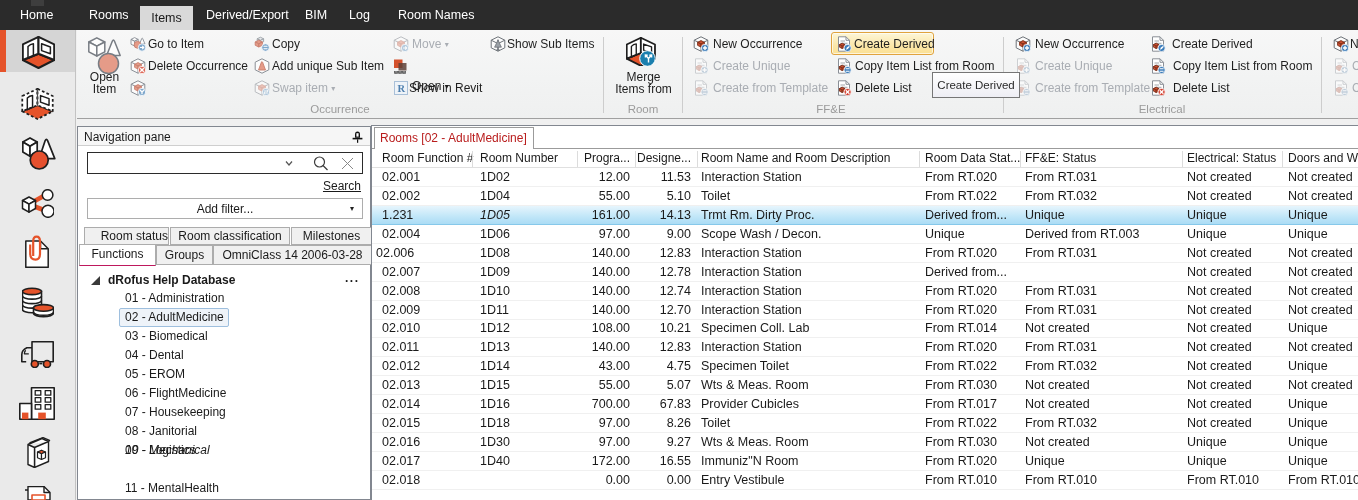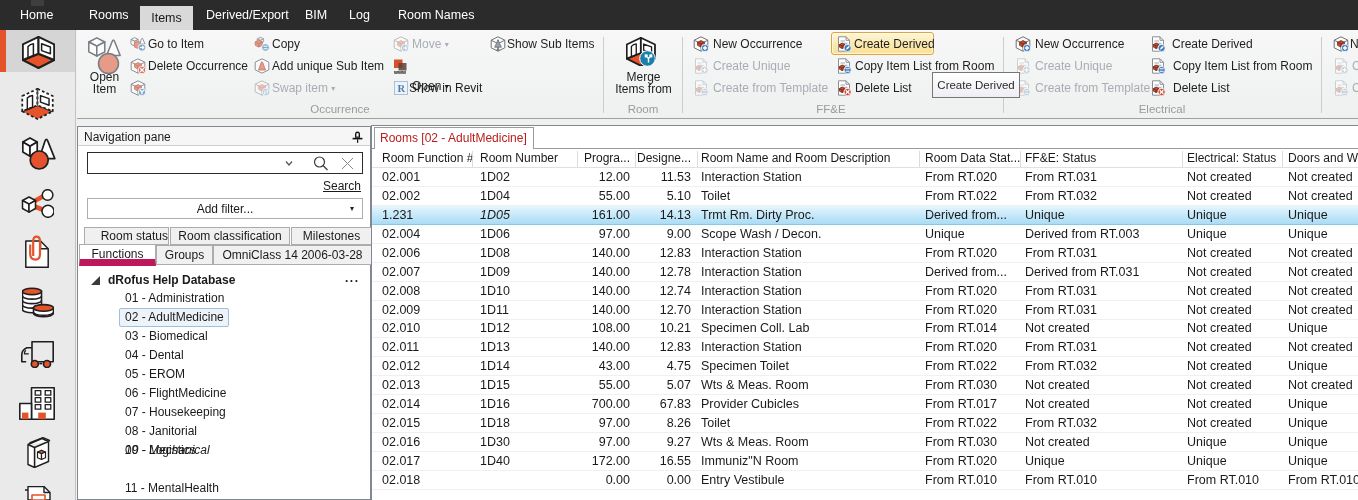--- a/index.html
+++ b/index.html
@@ -36,21 +36,21 @@
   
   #navpane { position:absolute; left:77px; top:126px; width:294px; height:374px; background:#ffffff; border:1px solid #828790; }
   #searchbox { position:absolute; left:9px; top:25px; width:276px; height:22px; border:1px solid #2b2b2b; background:#fff; }
   #searchlink { position:absolute; right:9px; top:52px; font-size:12px; text-decoration:underline; color:#1a1a1a; }
   #addfilter { position:absolute; left:9px; top:71px; width:276px; height:21px; border:1px solid #adadad; background:#fff;
                text-align:center; font-size:12px; line-height:20px; color:#1a1a1a; }
   .tab1 { position:absolute; top:100px; height:18px; background:#f0f0f0; border:1px solid #acacac; font-size:12px;
           text-align:center; line-height:17px; color:#1a1a1a; }
   .tab2 { position:absolute; top:118px; height:20px; background:#f0f0f0; border:1px solid #acacac; font-size:12px;
           text-align:center; line-height:19px; color:#1a1a1a; }
-  .tabsel { background:#ffffff; border-bottom:7px solid #be185d; }
+  .tabsel { background:#ffffff; border-bottom:1px solid #be185d; }
   .tnode { position:absolute; left:47px; font-size:12px; color:#1a1a1a; white-space:nowrap; line-height:19px; }
 
   
   #tablepane { position:absolute; left:371px; top:125px; width:987px; height:375px; background:#ffffff; border-left:1px solid #828790; border-top:1px solid #828790;}
   #ttab { position:absolute; left:2px; top:1px; width:160px; height:22px; background:#fff; border:1px solid #9b9b9b; border-bottom:none;
           font-size:12px; padding-left:5px; line-height:21px; color:#b91c1c; z-index:2; }
   #thead { position:absolute; left:0px; top:22px; width:986px; height:20px; background:#ffffff; border-top:1px solid #9b9b9b; border-bottom:1px solid #e0e0e0;}
   .hc { position:absolute; top:0; height:19px; line-height:19px; font-size:12px; color:#1a1a1a; white-space:nowrap; overflow:hidden; }
   .hsep { position:absolute; top:2px; width:1px; height:16px; background:#dcdcdc; }
   .trow { position:absolute; left:0; width:986px; height:19px; border-bottom:1px solid #f0f0f0; }
@@ -692,38 +692,37 @@
         <div class="tc " style="left:108px;width:97px;">1D06</div>
         <div class="tc num" style="left:205px;width:53px;">97.00</div>
         <div class="tc num" style="left:263px;width:56px;">9.00</div>
         <div class="tc " style="left:329px;width:214px;">Scope Wash / Decon.</div>
         <div class="tc " style="left:553px;width:92px;">Unique</div>
         <div class="tc " style="left:653px;width:154px;">Derived from RT.003</div>
         <div class="tc " style="left:815px;width:92px;">Unique</div>
         <div class="tc " style="left:916px;width:70px;">Unique</div>
       </div>
       <div class="trow" style="top:117.72px;">
-        <div class="tc " style="left:10px;width:92px;">02.006</div>
+        <div class="tc " style="left:4px;width:92px;">02.006</div>
         <div class="tc " style="left:108px;width:97px;">1D08</div>
         <div class="tc num" style="left:205px;width:53px;">140.00</div>
         <div class="tc num" style="left:263px;width:56px;">12.83</div>
         <div class="tc " style="left:329px;width:214px;">Interaction Station</div>
         <div class="tc " style="left:553px;width:92px;">From RT.020</div>
         <div class="tc " style="left:653px;width:154px;">From RT.031</div>
         <div class="tc " style="left:815px;width:92px;">Not created</div>
         <div class="tc " style="left:916px;width:70px;">Not created</div>
       </div>
       <div class="trow" style="top:136.65px;">
         <div class="tc " style="left:10px;width:92px;">02.007</div>
         <div class="tc " style="left:108px;width:97px;">1D09</div>
         <div class="tc num" style="left:205px;width:53px;">140.00</div>
         <div class="tc num" style="left:263px;width:56px;">12.78</div>
         <div class="tc " style="left:329px;width:214px;">Interaction Station</div>
         <div class="tc " style="left:553px;width:92px;">Derived from...</div>
-        <div class="tc " style="left:653px;width:154px;">Derived from RT.031</div>
         <div class="tc " style="left:815px;width:92px;">Not created</div>
         <div class="tc " style="left:916px;width:70px;">Not created</div>
       </div>
       <div class="trow" style="top:155.57999999999998px;">
         <div class="tc " style="left:10px;width:92px;">02.008</div>
         <div class="tc " style="left:108px;width:97px;">1D10</div>
         <div class="tc num" style="left:205px;width:53px;">140.00</div>
         <div class="tc num" style="left:263px;width:56px;">12.74</div>
         <div class="tc " style="left:329px;width:214px;">Interaction Station</div>
         <div class="tc " style="left:553px;width:92px;">From RT.020</div>

